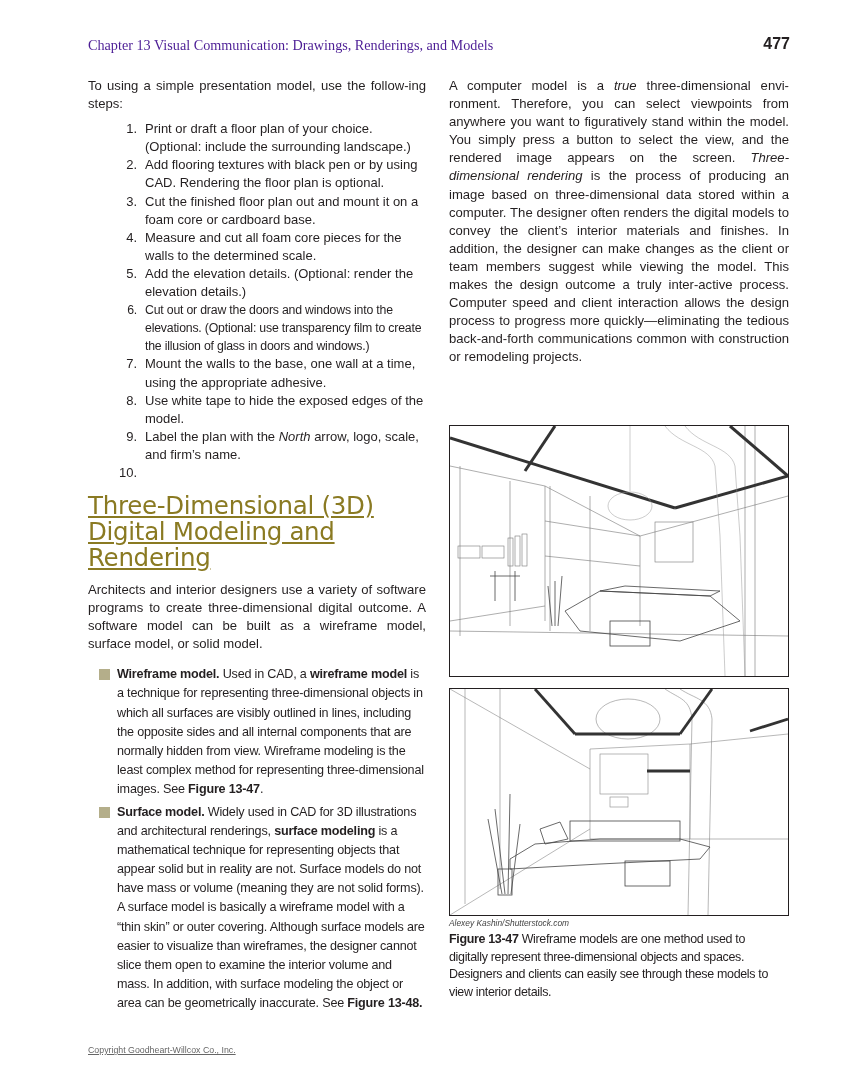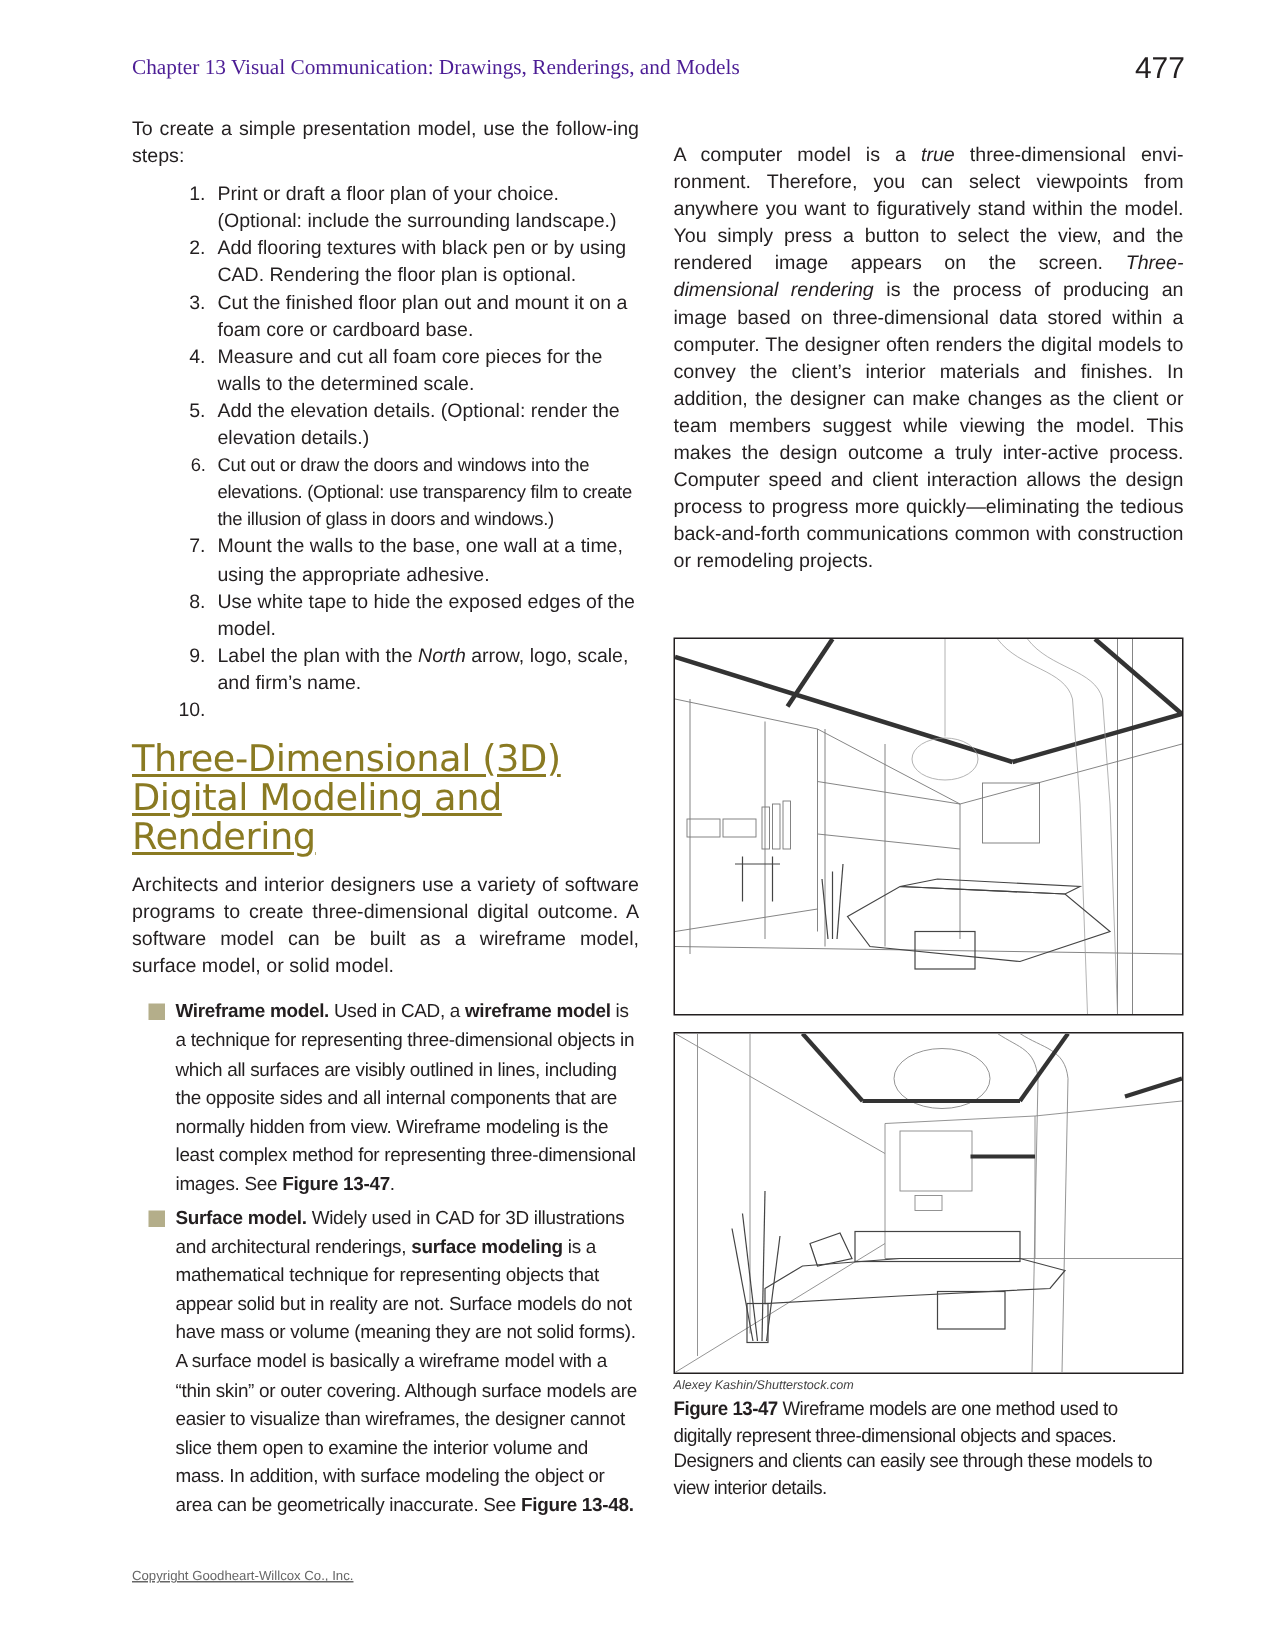--- a/index.html
+++ b/index.html
@@ -1,23 +1,23 @@
 <!DOCTYPE html>
 <html><head>
 <meta charset="utf-8">
 <style>
   html, body { margin: 0; padding: 0; background: #ffffff; }
   body { width: 849px; height: 1087px; position: relative; overflow: hidden; color: #231f20; }
   .running-head { position: absolute; left: 88px; top: 35px; width: 702px; height: 22px; }
   .running-head .chap { position: absolute; left: 0; top: 2px; font-family: "Liberation Serif", serif; font-size: 14.2px; color: #4c1d95; }
-  .running-head .pg { position: absolute; right: 0; top: 0; font-family: "Liberation Sans", sans-serif; font-weight: normal; font-size: 20px; color: #231f20; }
+  .running-head .pg { position: absolute; right: 0; top: 0; font-family: "Liberation Sans", sans-serif; font-weight: bold; font-size: 16px; color: #231f20; }
 
   .col { position: absolute; font-family: "Liberation Sans", sans-serif; font-size: 13.1px; line-height: 18.1px; color: #231f20; }
   .left { left: 88px; top: 77px; width: 338px; }
-  .right { left: 449px; top: 77px; width: 340px; margin-top: 17px; }
+  .right { left: 449px; top: 77px; width: 340px; }
 
   .justify { text-align: justify; }
   p { margin: 0; }
 
   ol.steps { list-style: none; margin: 7px 0 0 0; padding: 0; }
   ol.steps li { position: relative; padding-left: 28px; margin-left: 29px; font-size: 13px; line-height: 18.1px; }
   ol.steps li .num { position: absolute; left: -6px; width: 26px; text-align: right; }
   ol.steps li.cond { font-size: 12.3px; letter-spacing: -0.2px; }
 
   h2.section { margin: 29px 0 10px 0; font-family: "DejaVu Sans", sans-serif; font-weight: normal; font-size: 24.5px; line-height: 26px; color: #8a7a22; letter-spacing: -0.3px; text-decoration: underline; }
@@ -39,21 +39,21 @@
 </style>
 </head>
 <body>
 
 <div class="running-head">
   <span class="chap">Chapter 13   Visual Communication: Drawings, Renderings, and Models</span>
   <span class="pg">477</span>
 </div>
 
 <div class="col left">
-  <p class="justify">To create a simple presentation model, use the follow-ing steps:</p>
+  <p class="justify">To using a simple presentation model, use the follow-ing steps:</p>
   <ol class="steps">
     <li><span class="num">1.</span><span>Print or draft a floor plan of your choice. (Optional: include the surrounding landscape.)</span></li>
     <li><span class="num">2.</span><span>Add flooring textures with black pen or by using CAD. Rendering the floor plan is optional.</span></li>
     <li><span class="num">3.</span><span>Cut the finished floor plan out and mount it on a foam core or cardboard base.</span></li>
     <li><span class="num">4.</span><span>Measure and cut all foam core pieces for the walls to the determined scale.</span></li>
     <li><span class="num">5.</span><span>Add the elevation details. (Optional: render the elevation details.)</span></li>
     <li class="cond"><span class="num">6.</span><span>Cut out or draw the doors and windows into the elevations. (Optional: use transparency film to create the illusion of glass in doors and windows.)</span></li>
     <li><span class="num">7.</span><span>Mount the walls to the base, one wall at a time, using the appropriate adhesive.</span></li>
     <li><span class="num">8.</span><span>Use white tape to hide the exposed edges of the model.</span></li>
     <li><span class="num">9.</span><span>Label the plan with the </span><i>North</i><span> arrow, logo, scale, and firm’s name.</span></li>

